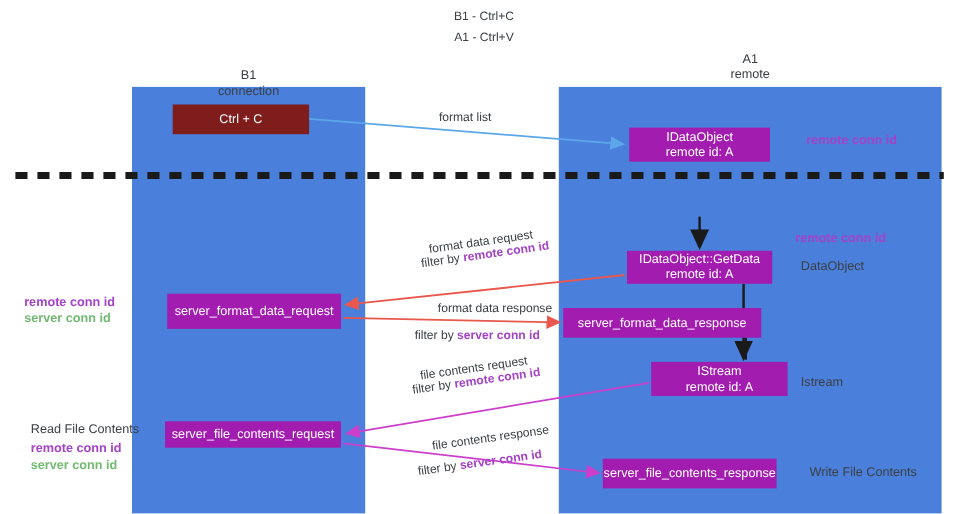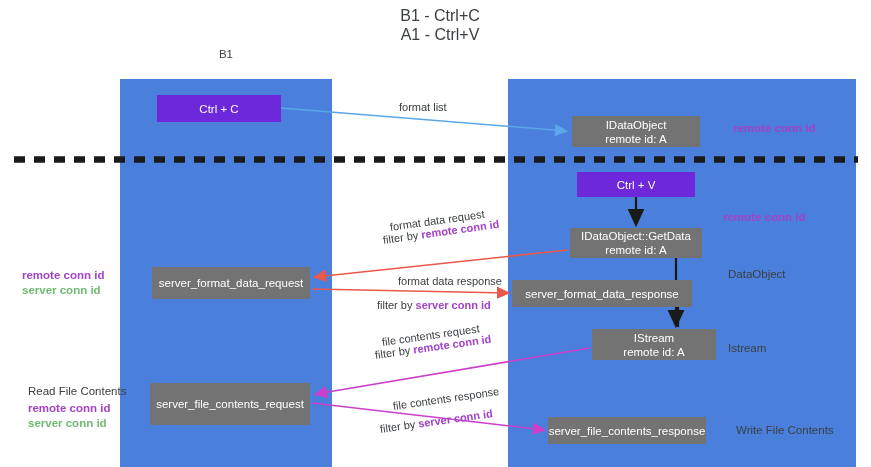--- a/index.html
+++ b/index.html
@@ -27,77 +27,77 @@
 
   
   .title-block {
     position: absolute;
     text-align: center;
     color: #3c4043;
     font-size: 15px;
     line-height: 19px;
     white-space: pre;
   }
-  #diagram-title { left: 300px; top: 6px; width: 280px; font-size: 16px; }
+  #diagram-title { left: 300px; top: 6px; width: 280px; font-size: 11px; }
   .lane-head {
     position: absolute;
     text-align: center;
     color: #3c4043;
     font-size: 11.5px;
     line-height: 14px;
   }
-  #lane-head-b1 { left: 120px; top: 47px; width: 212px; }
+  #lane-head-b1 { left: 120px; top: 62px; width: 212px; }
   #lane-head-a1 { left: 508px; top: 47px; width: 348px; }
   .lane-head .t1 { display:block; }
   .lane-head .t2 { display:block; }
 
   
   .box {
     position: absolute;
     display: flex;
     flex-direction: column;
     align-items: center;
     justify-content: center;
     color: #ffffff;
     font-size: 11.5px;
     line-height: 14px;
     text-align: center;
     box-sizing: border-box;
     padding: 2px 4px;
   }
-  .box.green { background: #6d28d9; }
-  .box.orange { background: #737373; }
+  .box.green { background: #7f1d1d; }
+  .box.orange { background: #a21caf; }
 
   .box .l1, .box .l2 { display:block; }
 
   
   #box-ctrl-c        { left: 157px; top: 95px;  width: 124px; height: 27px; }
   #box-idataobject   { left: 572px; top: 116px; width: 128px; height: 31px; }
   #box-ctrl-v        { left: 577px; top: 172px; width: 118px; height: 25px; }
   #box-getdata       { left: 570px; top: 228px; width: 132px; height: 30px; }
   #box-fmt-req       { left: 152px; top: 267px; width: 158px; height: 32px; }
   #box-fmt-resp      { left: 512px; top: 280px; width: 180px; height: 27px; }
   #box-istream       { left: 592px; top: 329px; width: 124px; height: 31px; }
-  #box-file-req      { left: 150px; top: 383px; width: 160px; height: 42px; }
+  #box-file-req      { left: 150px; top: 383px; width: 160px; height: 24px; }
   #box-file-resp     { left: 548px; top: 417px; width: 158px; height: 27px; }
 
   
   .side-label {
     position: absolute;
     font-size: 11.5px;
     line-height: 15px;
     color: #3c4043;
     white-space: nowrap;
   }
   .purple { color: #a442c8; font-weight: bold; }
   .green-txt { color: #72ba72; font-weight: bold; }
 
   #ann-remote-1 { left: 733px; top: 121px; }
   #ann-remote-2 { left: 723px; top: 210px; }
-  #ann-dataobject { left: 728px; top: 235px; margin-top: 32px; }
+  #ann-dataobject { left: 728px; top: 235px; }
   #ann-istream { left: 728px; top: 341px; }
   #ann-write-file { left: 736px; top: 423px; }
 
   #ann-left-1 { left: 22px; top: 268px; }
   #ann-read-file { left: 28px; top: 384px; }
   #ann-left-2 { left: 28px; top: 401px; }
 
   
   #arrows {
     position: absolute;
@@ -137,20 +137,25 @@
 <div id="canvas">
 
   <div id="diagram-title" class="title-block" style="white-space: pre;">B1 - Ctrl+C
 A1 - Ctrl+V</div>
 
   <div class="lane lane-b1"></div>
   <div class="lane lane-a1"></div>
 
   <div id="lane-head-b1" class="lane-head">
     <span class="t1">B1</span>
+    <span class="t2">connection</span>
+  </div>
+  <div id="lane-head-a1" class="lane-head">
+    <span class="t1">A1</span>
+    <span class="t2">remote</span>
   </div>
 
   <svg id="arrows" viewBox="0 0 871 467">
     <defs>
       <marker id="ah-blue" markerWidth="9" markerHeight="9" refX="7" refY="4.5" orient="auto">
         <path d="M0,0.6 L8.5,4.5 L0,8.4 z" fill="#5ba7e8"></path>
       </marker>
       <marker id="ah-red" markerWidth="9" markerHeight="9" refX="7" refY="4.5" orient="auto">
         <path d="M0,0.6 L8.5,4.5 L0,8.4 z" fill="#e8584c"></path>
       </marker>
@@ -185,23 +190,20 @@
 
   <div id="box-ctrl-c" class="box green">
     <span class="l1">Ctrl + C</span>
   </div>
 
   <div id="box-idataobject" class="box orange">
     <span class="l1">IDataObject</span>
     <span class="l2">remote id: A</span>
   </div>
 
-  <div id="box-ctrl-v" class="box green">
-    <span class="l1">Ctrl + V</span>
-  </div>
 
   <div id="box-getdata" class="box orange">
     <span class="l1">IDataObject::GetData</span>
     <span class="l2">remote id: A</span>
   </div>
 
   <div id="box-fmt-req" class="box orange">
     <span class="l1">server_format_data_request</span>
   </div>
 

